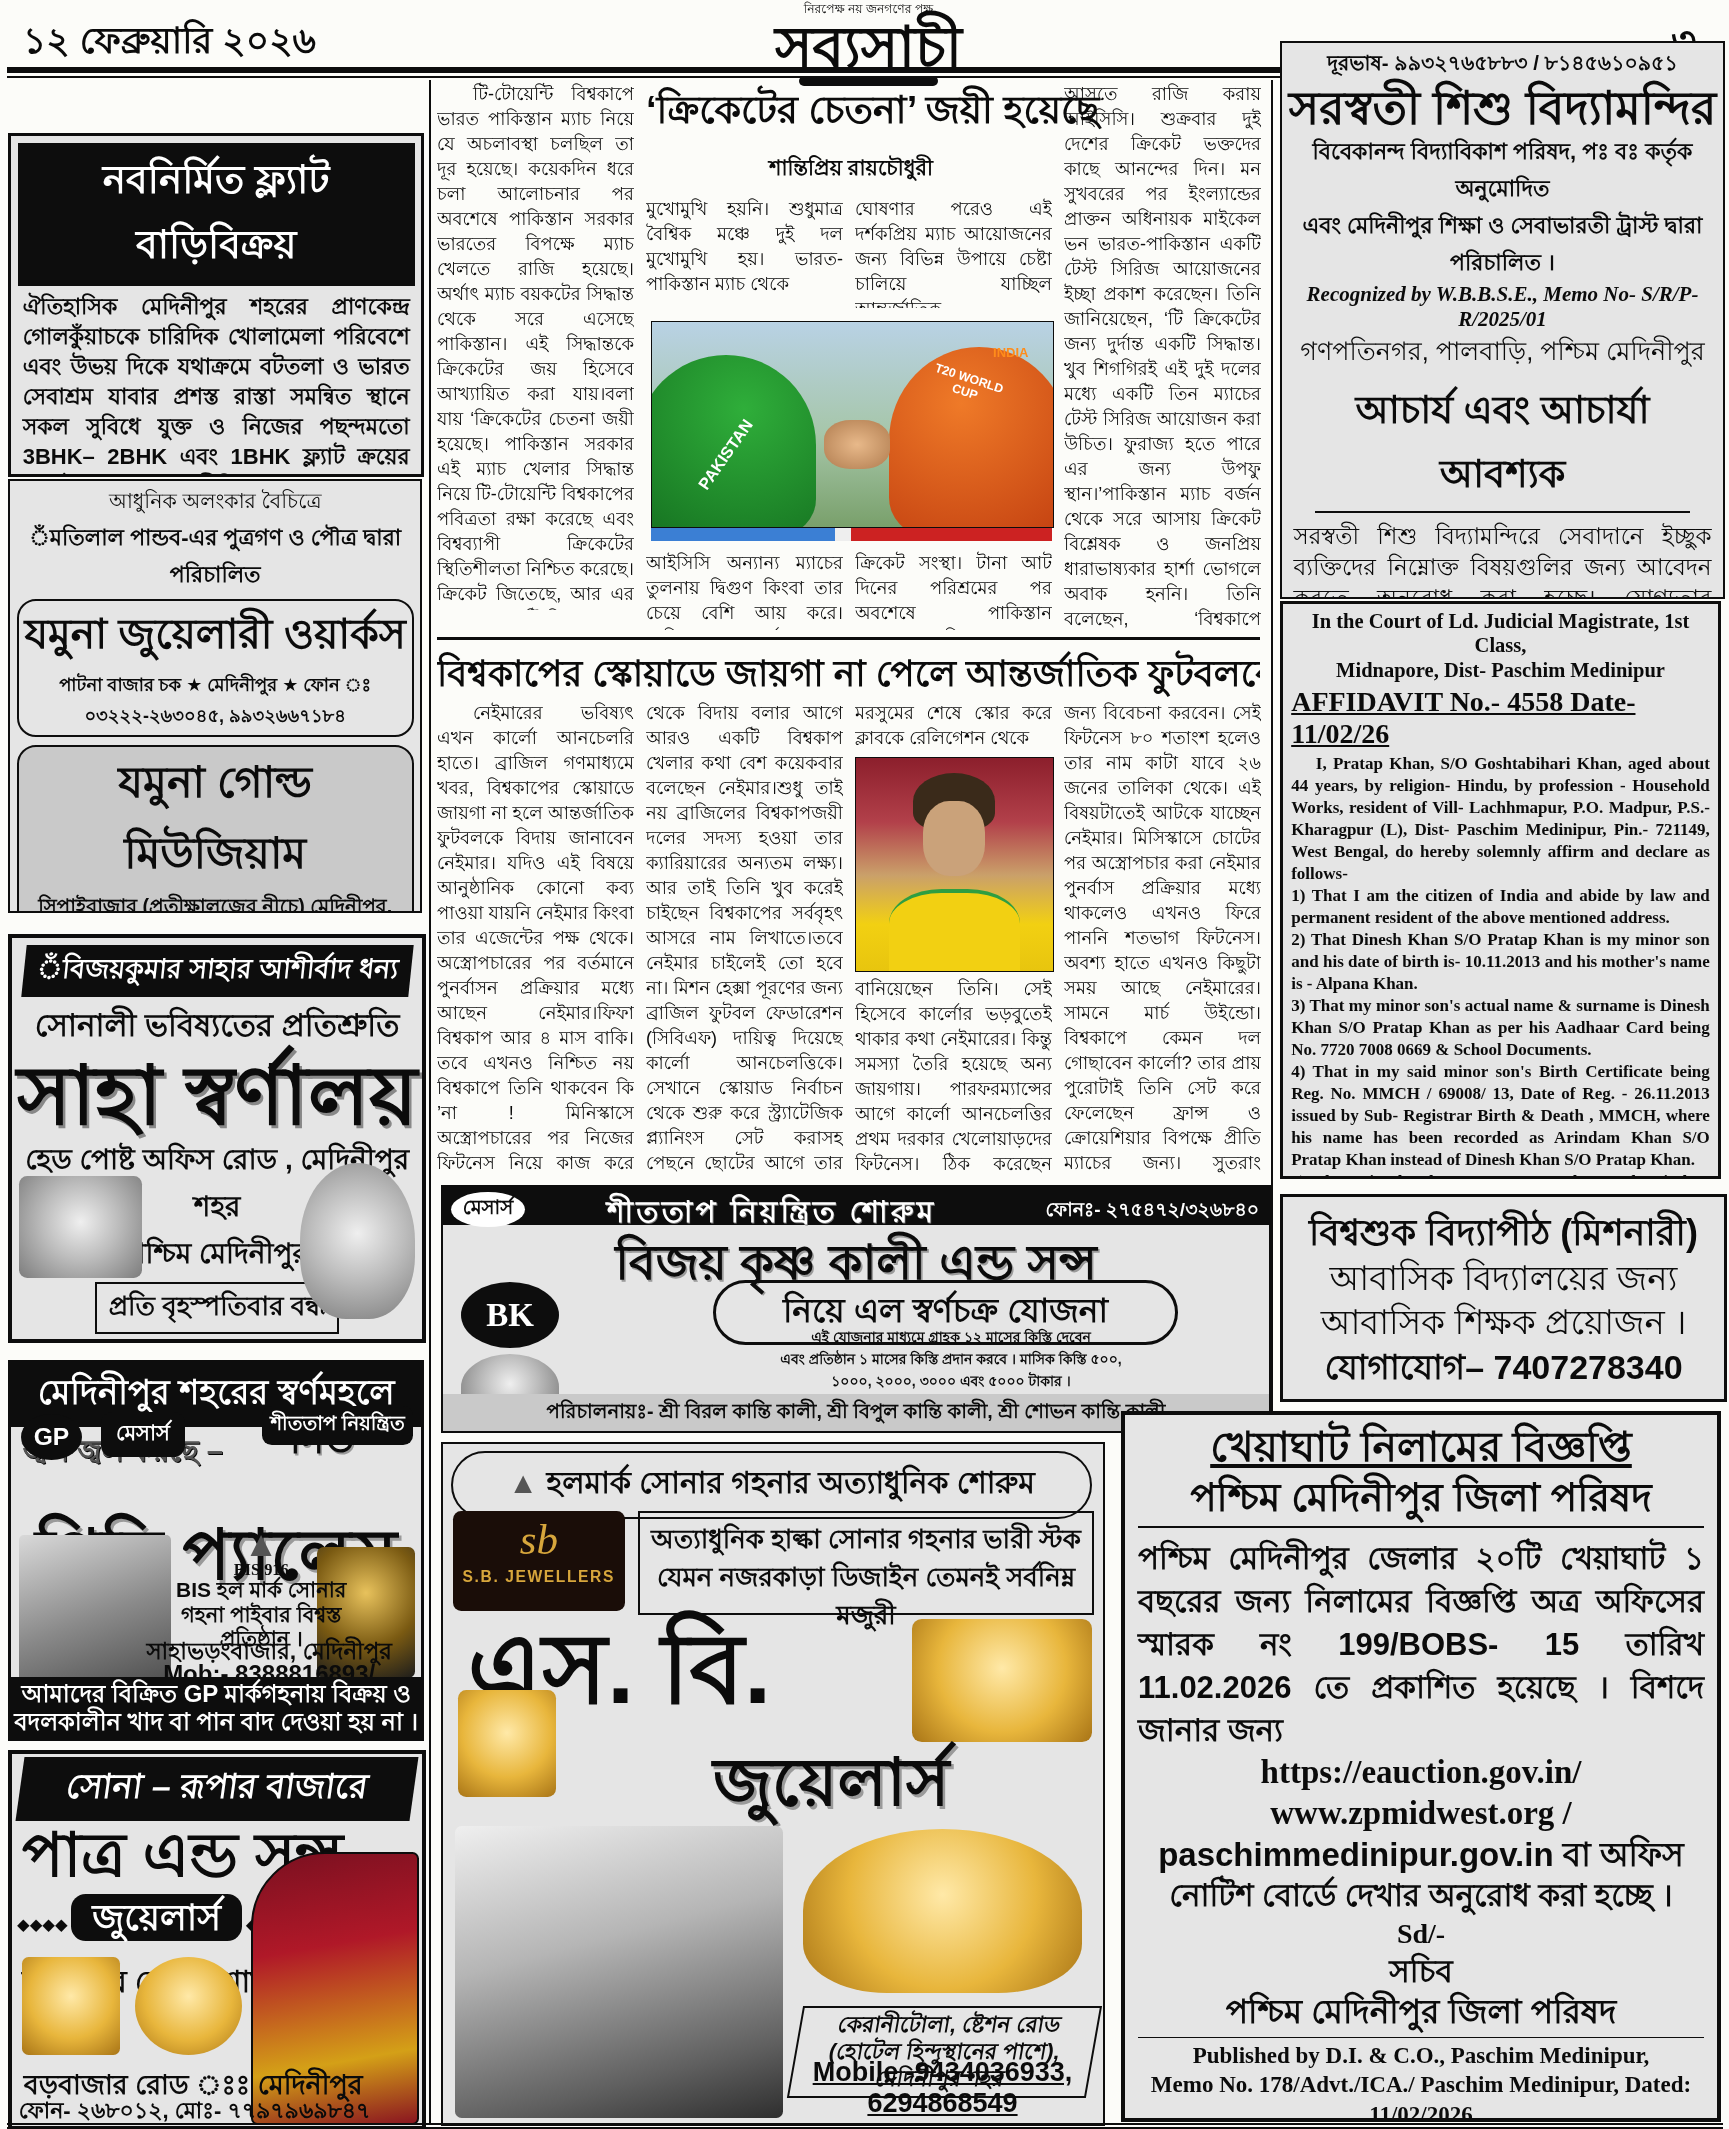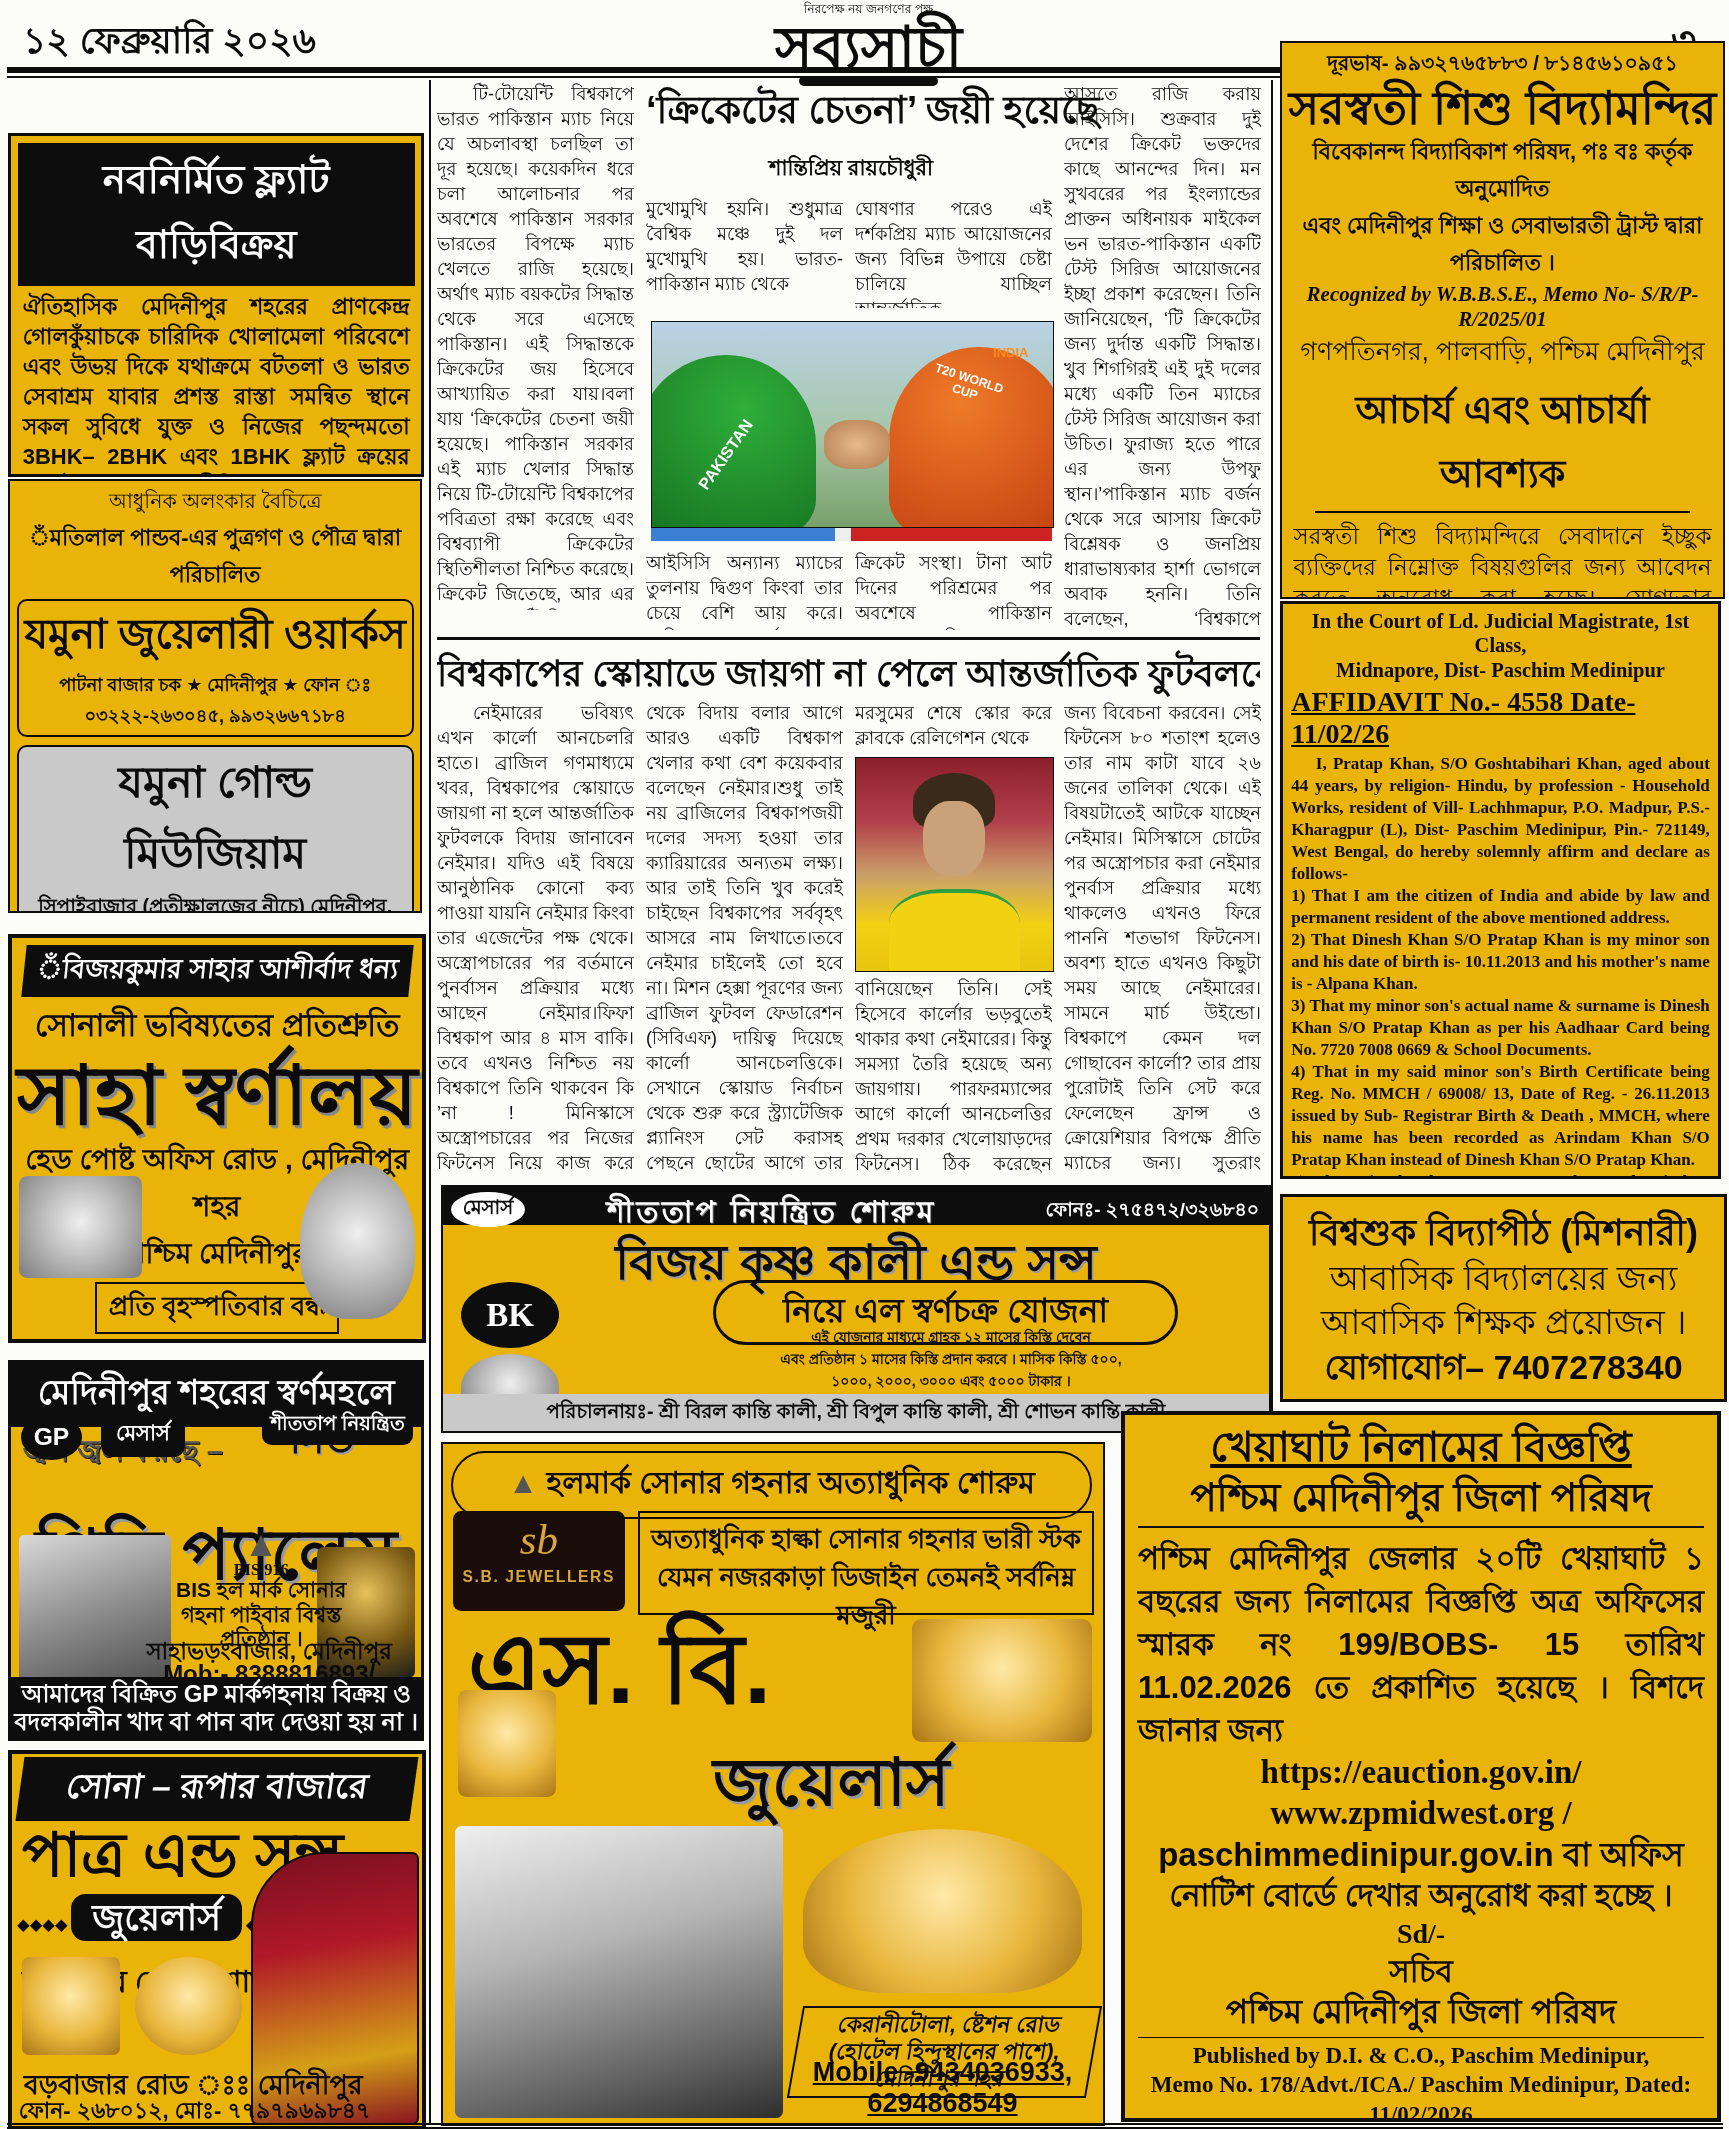--- a/index.html
+++ b/index.html
@@ -6,28 +6,28 @@
   #page{position:relative;width:1729px;height:2129px;background:#fcfcf9;color:#0b0b0b;
         font-family:"Liberation Sans","DejaVu Sans",sans-serif;overflow:hidden;}
   .abs{position:absolute;}
   .b{font-weight:bold;}
   .ctr{text-align:center;}
   .j{text-align:justify;text-justify:inter-word;}
   .hid{overflow:hidden;}
   .serif{font-family:"Liberation Serif","DejaVu Serif",serif;}
   .inv{background:#0d0d0d;color:#fff;}
   .rule{position:absolute;background:#0d0d0d;}
-  .box{position:absolute;border:2.5px solid #0d0d0d;background:#eab308;}
+  .box{position:absolute;border:2.5px solid #0d0d0d;background:#e5e5e5;}
   .art{font-size:18px;line-height:25px;text-align:justify;overflow:hidden;}
   .art p{margin:0;}
   .ind{text-indent:36px;}
   .photo{position:absolute;overflow:hidden;}
   .gray-jewel{background:radial-gradient(circle at 50% 45%,#efefef 0%,#bdbdbd 45%,#7c7c7c 100%);}
   .gold-jewel{background:radial-gradient(circle at 50% 40%,#ffe9a8 0%,#e8b63c 55%,#a87416 100%);}
-  .rounded{border-radius:10px;}
+  .rounded{border-radius:19px;}
   .pill{border-radius:33px;}
 </style>
 </head>
 <body>
 
 <div id="page">
 
   <div class="abs b" style="left:23px;top:13px;font-size:36px;">১২ ফেব্রুয়ারি ২০২৬</div>
   <div class="abs ctr" style="left:721px;top:0;width:295px;">
     <div style="font-size:12.3px;">নিরপেক্ষ নয় জনগণের পক্ষ</div>

